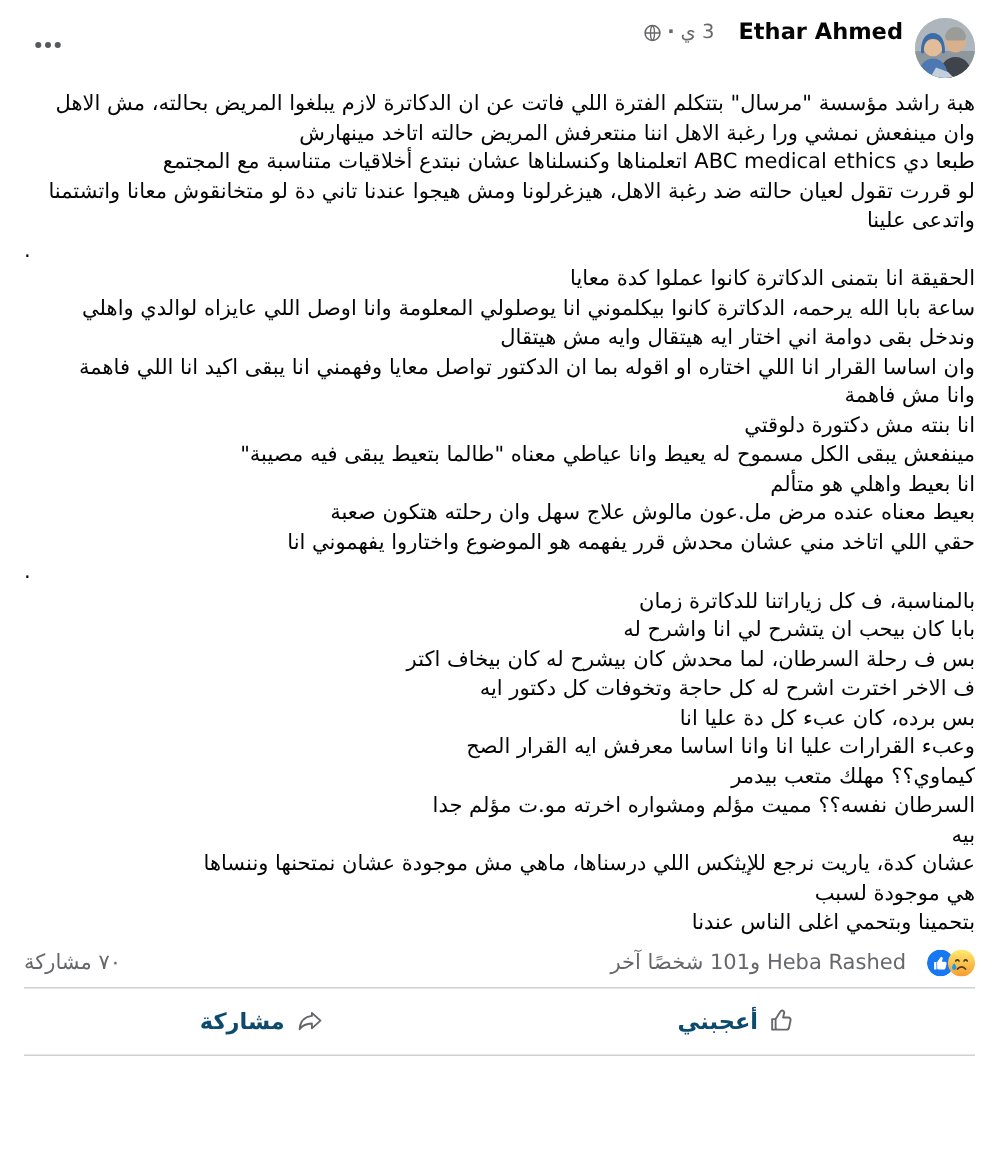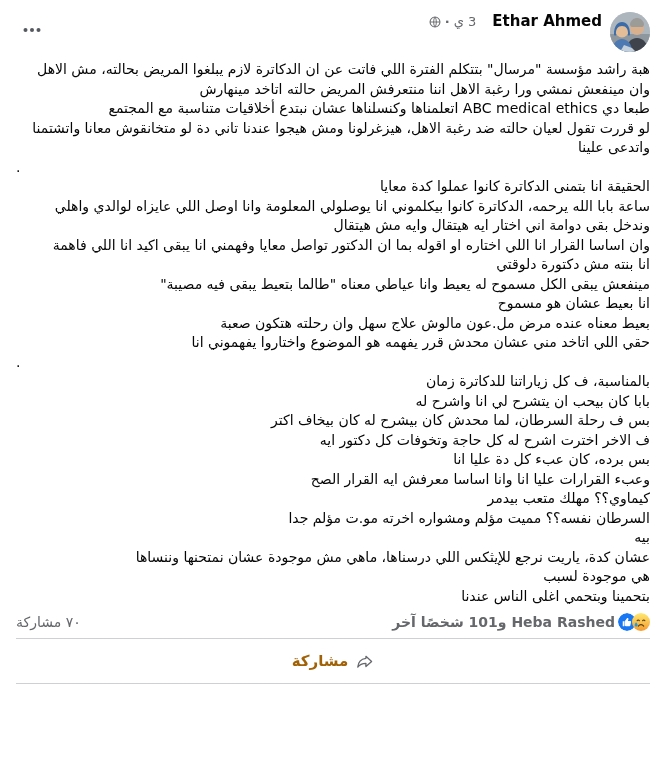--- a/index.html
+++ b/index.html
@@ -22,31 +22,31 @@
   .more{background:none;border:none;padding:6px;margin-top:2px;cursor:pointer;border-radius:50%;}
   
   .body{padding:4px 16px 0 16px;font-size:14px;line-height:19.5px;color:#050505;}
   .post-line{text-align:start;min-height:19.5px;white-space:pre-wrap;}
   
   .social{display:flex;align-items:center;justify-content:space-between;padding:7px 16px;color:#65676B;font-size:14px;}
   .reacts{display:flex;align-items:center;cursor:pointer;}
   .badge{width:18px;height:18px;border-radius:50%;display:inline-flex;position:relative;}
   .badge.sad{z-index:2;}
   .badge.like{z-index:1;margin-right:-4px;outline:2px solid #fff;border-radius:50%;}
-  .rtext{margin-right:3px;font-weight:bold;}
+  .rtext{margin-right:14px;}
   .shares{cursor:pointer;}
   
   .actions{
     display:flex;margin:0 16px;border-top:1px solid #CED0D4;border-bottom:1px solid #CED0D4;
     padding:2px 0;
   }
   .abtn{
     flex:1;display:flex;align-items:center;justify-content:center;gap:7px;
     background:none;border:none;border-radius:4px;height:36px;margin:2px;
-    color:#a16207;font-size:15px;font-weight:700;cursor:pointer;
+    color:#0c4a6e;font-size:15px;font-weight:700;cursor:pointer;
     font-family:"DejaVu Sans","Liberation Sans",sans-serif;
   }
   .aicon{display:inline-flex;align-items:center;}
 </style>
 </head>
 <body>
 
 <div class="card" dir="rtl">
 
   <div class="header">
@@ -94,23 +94,24 @@
       <div class="post-line" dir="auto">هبة راشد مؤسسة "مرسال" بتتكلم الفترة اللي فاتت عن ان الدكاترة لازم يبلغوا المريض بحالته، مش الاهل</div>
       <div class="post-line" dir="auto">وان مينفعش نمشي ورا رغبة الاهل اننا منتعرفش المريض حالته اتاخد مينهارش</div>
       <div class="post-line" dir="auto">طبعا دي ABC medical ethics اتعلمناها وكنسلناها عشان نبتدع أخلاقيات متناسبة مع المجتمع</div>
       <div class="post-line" dir="auto">لو قررت تقول لعيان حالته ضد رغبة الاهل، هيزغرلونا ومش هيجوا عندنا تاني دة لو متخانقوش معانا واتشتمنا</div>
       <div class="post-line" dir="auto">واتدعى علينا</div>
       <div class="post-line" dir="auto">.</div>
       <div class="post-line" dir="auto">الحقيقة انا بتمنى الدكاترة كانوا عملوا كدة معايا</div>
       <div class="post-line" dir="auto">ساعة بابا الله يرحمه، الدكاترة كانوا بيكلموني انا يوصلولي المعلومة وانا اوصل اللي عايزاه لوالدي واهلي</div>
       <div class="post-line" dir="auto">وندخل بقى دوامة اني اختار ايه هيتقال وايه مش هيتقال</div>
       <div class="post-line" dir="auto">وان اساسا القرار انا اللي اختاره او اقوله بما ان الدكتور تواصل معايا وفهمني انا يبقى اكيد انا اللي فاهمة</div>
+      <div class="post-line" dir="auto">وانا مش فاهمة</div>
       <div class="post-line" dir="auto">انا بنته مش دكتورة دلوقتي</div>
       <div class="post-line" dir="auto">مينفعش يبقى الكل مسموح له يعيط وانا عياطي معناه "طالما بتعيط يبقى فيه مصيبة"</div>
-      <div class="post-line" dir="auto">انا بعيط عشان هو مسموح</div>
+      <div class="post-line" dir="auto">انا بعيط واهلي هو متألم</div>
       <div class="post-line" dir="auto">بعيط معناه عنده مرض مل.عون مالوش علاج سهل وان رحلته هتكون صعبة</div>
       <div class="post-line" dir="auto">حقي اللي اتاخد مني عشان محدش قرر يفهمه هو الموضوع واختاروا يفهموني انا</div>
       <div class="post-line" dir="auto">.</div>
       <div class="post-line" dir="auto">بالمناسبة، ف كل زياراتنا للدكاترة زمان</div>
       <div class="post-line" dir="auto">بابا كان بيحب ان يتشرح لي انا واشرح له</div>
       <div class="post-line" dir="auto">بس ف رحلة السرطان، لما محدش كان بيشرح له كان بيخاف اكتر</div>
       <div class="post-line" dir="auto">ف الاخر اخترت اشرح له كل حاجة وتخوفات كل دكتور ايه</div>
       <div class="post-line" dir="auto">بس برده، كان عبء كل دة عليا انا</div>
       <div class="post-line" dir="auto">وعبء القرارات عليا انا وانا اساسا معرفش ايه القرار الصح</div>
       <div class="post-line" dir="auto">كيماوي؟؟ مهلك متعب بيدمر</div>
@@ -145,20 +146,28 @@
       </span>
       <span class="rtext">Heba Rashed و101 شخصًا آخر</span>
     </div>
     <div class="shares">٧٠ مشاركة</div>
   </div>
 
   <div class="actions">
     <button class="abtn">
       <span class="aicon">
         <svg width="19" height="19" viewBox="0 0 24 24">
+          <path d="M3.5 10.6h2.9v8.9H3.5z M6.4 18.4c.4.7 1.1 1.1 1.9 1.1h7.2c1.1 0 2-.7 2.2-1.8l1.3-6.1c.3-1.2-.7-2.4-1.9-2.4h-4.4l.9-3.7c.2-.9-.3-1.8-1.2-2.1-.7-.2-1.5.1-1.9.8l-4.1 6.4" fill="none" stroke="#65676B" stroke-width="1.6" stroke-linecap="round" stroke-linejoin="round"></path>
+        </svg>
+      </span>
+      <span>أعجبني</span>
+    </button>
+    <button class="abtn">
+      <span class="aicon">
+        <svg width="19" height="19" viewBox="0 0 24 24">
           <path d="M13.8 5.4 21 11.9l-7.2 6.5v-4.1c-4.7.1-8.1 1.7-10.3 4.8.4-6.2 4-10.4 10.3-11.2z" fill="none" stroke="#65676B" stroke-width="1.6" stroke-linejoin="round"></path>
         </svg>
       </span>
       <span>مشاركة</span>
     </button>
   </div>
 
 </div>
 
 </body></html>

